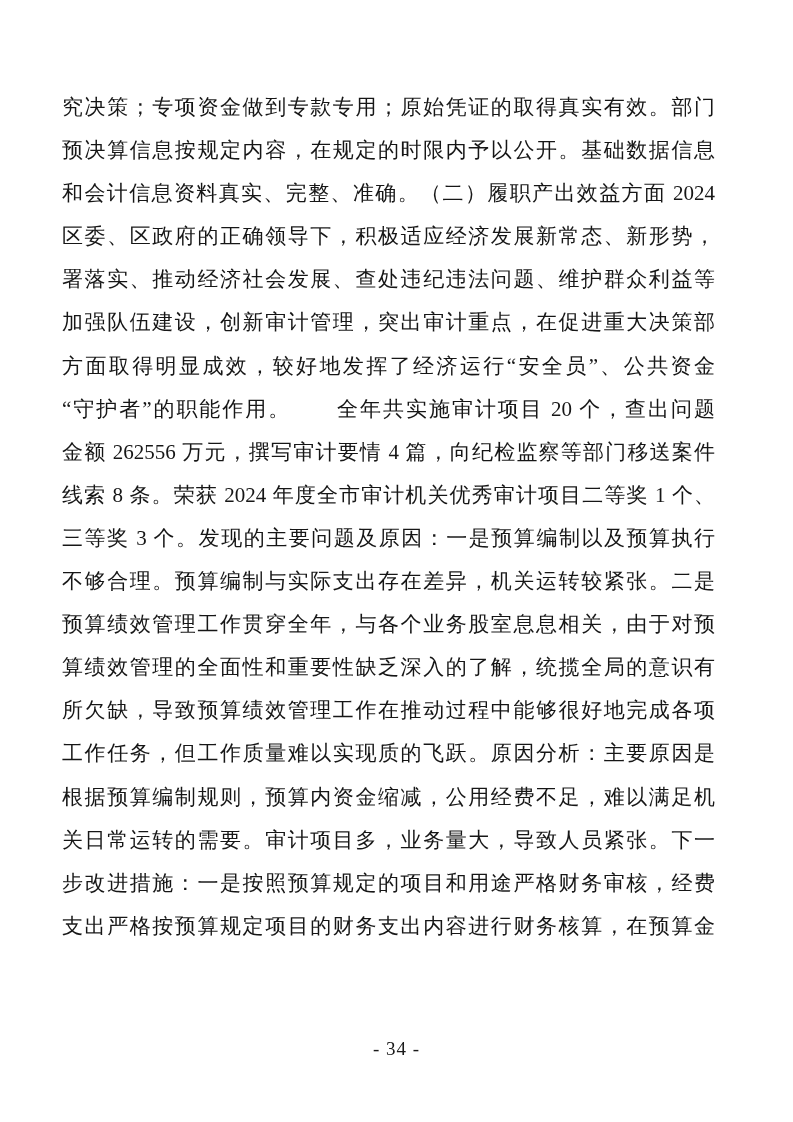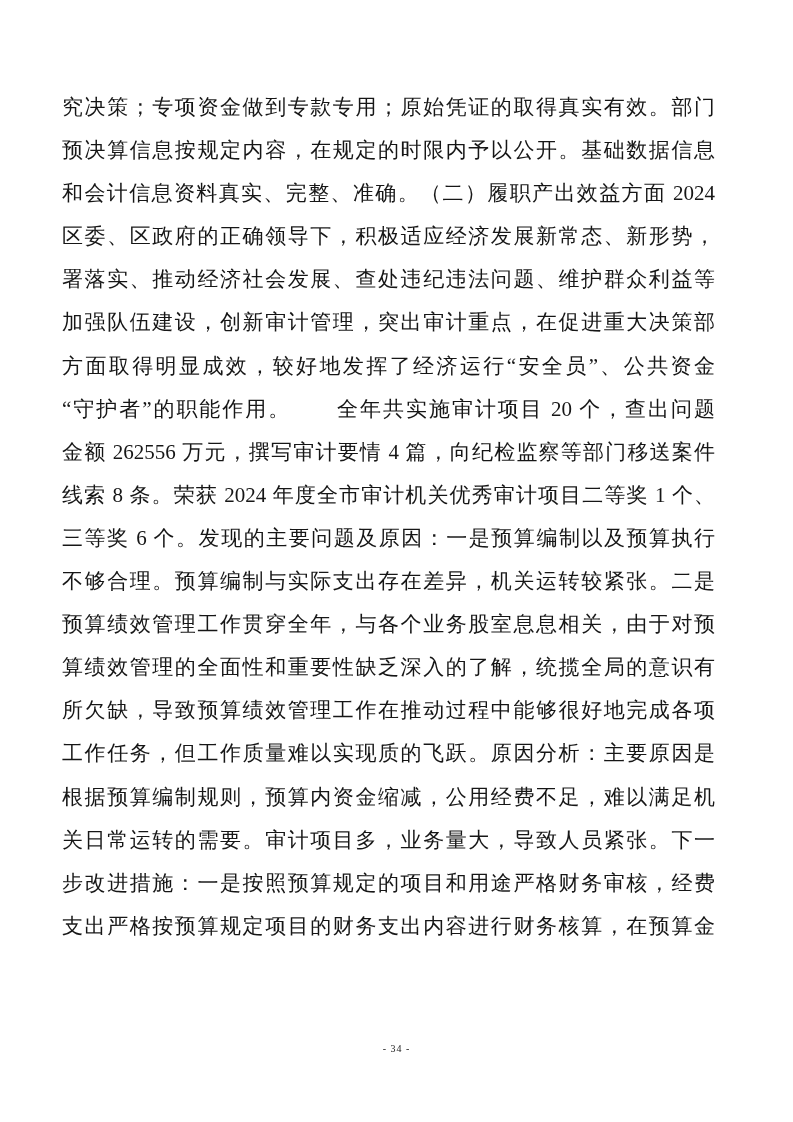--- a/index.html
+++ b/index.html
@@ -33,42 +33,42 @@
   }
   .page-footer {
     position: absolute;
     top: 1038px;
     left: 0;
     width: 793px;
     text-align: center;
   }
   .page-number {
     display: inline-block;
-    font-size: 10px;
+    font-size: 19px;
     letter-spacing: 1px;
     color: #1a1a1a;
     font-family: "Liberation Serif", "DejaVu Serif", serif;
   }
 </style>
 </head>
 <body>
 
 <div class="page">
   <div class="text-block">
     <div class="text-line">究决策；专项资金做到专款专用；原始凭证的取得真实有效。部门</div>
     <div class="text-line">预决算信息按规定内容，在规定的时限内予以公开。基础数据信息</div>
     <div class="text-line">和会计信息资料真实、完整、准确。（二）履职产出效益方面 2024</div>
     <div class="text-line">区委、区政府的正确领导下，积极适应经济发展新常态、新形势，</div>
     <div class="text-line">署落实、推动经济社会发展、查处违纪违法问题、维护群众利益等</div>
     <div class="text-line">加强队伍建设，创新审计管理，突出审计重点，在促进重大决策部</div>
     <div class="text-line">方面取得明显成效，较好地发挥了经济运行“安全员”、公共资金</div>
     <div class="text-line">“守护者”的职能作用。　　全年共实施审计项目 20 个，查出问题</div>
     <div class="text-line">金额 262556 万元，撰写审计要情 4 篇，向纪检监察等部门移送案件</div>
     <div class="text-line">线索 8 条。荣获 2024 年度全市审计机关优秀审计项目二等奖 1 个、</div>
-    <div class="text-line">三等奖 6 个。发现的主要问题及原因：一是预算编制以及预算执行</div>
+    <div class="text-line">三等奖 3 个。发现的主要问题及原因：一是预算编制以及预算执行</div>
     <div class="text-line">不够合理。预算编制与实际支出存在差异，机关运转较紧张。二是</div>
     <div class="text-line">预算绩效管理工作贯穿全年，与各个业务股室息息相关，由于对预</div>
     <div class="text-line">算绩效管理的全面性和重要性缺乏深入的了解，统揽全局的意识有</div>
     <div class="text-line">所欠缺，导致预算绩效管理工作在推动过程中能够很好地完成各项</div>
     <div class="text-line">工作任务，但工作质量难以实现质的飞跃。原因分析：主要原因是</div>
     <div class="text-line">根据预算编制规则，预算内资金缩减，公用经费不足，难以满足机</div>
     <div class="text-line">关日常运转的需要。审计项目多，业务量大，导致人员紧张。下一</div>
     <div class="text-line">步改进措施：一是按照预算规定的项目和用途严格财务审核，经费</div>
     <div class="text-line">支出严格按预算规定项目的财务支出内容进行财务核算，在预算金</div>
   </div>

